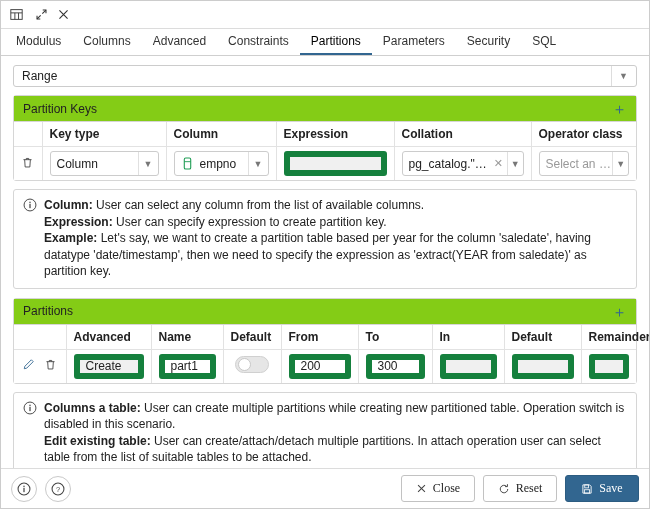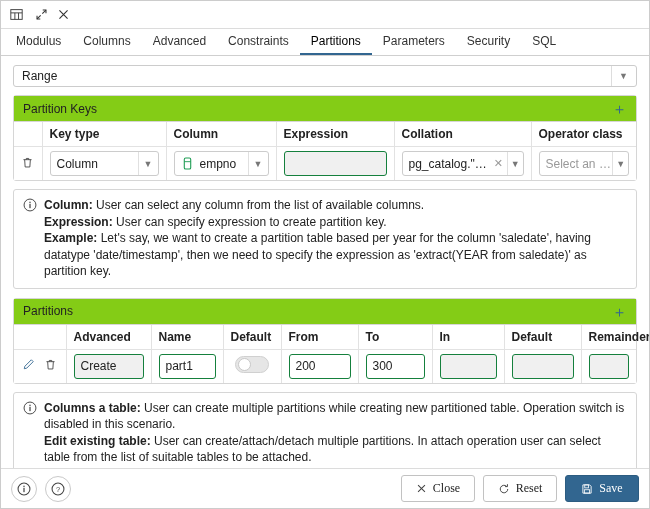--- a/index.html
+++ b/index.html
@@ -139,21 +139,21 @@
   }
   table.grid td {
     padding: 4px 7px;
     border-right: 1px solid #e2e2e2;
     vertical-align: middle;
     background: #fff;
   }
   table.grid th:last-child, table.grid td:last-child { border-right: none; }
   .cell-input {
     height: 25px;
-    border: 1px solid #15803d;
+    border: 6px solid #15803d;
     border-radius: 3px;
     background: #fff;
     display: flex; align-items: center;
     padding: 0 6px;
     font-size: 12px;
     color: #222;
     width: 100%;
     overflow: hidden;
     white-space: nowrap;
   }

